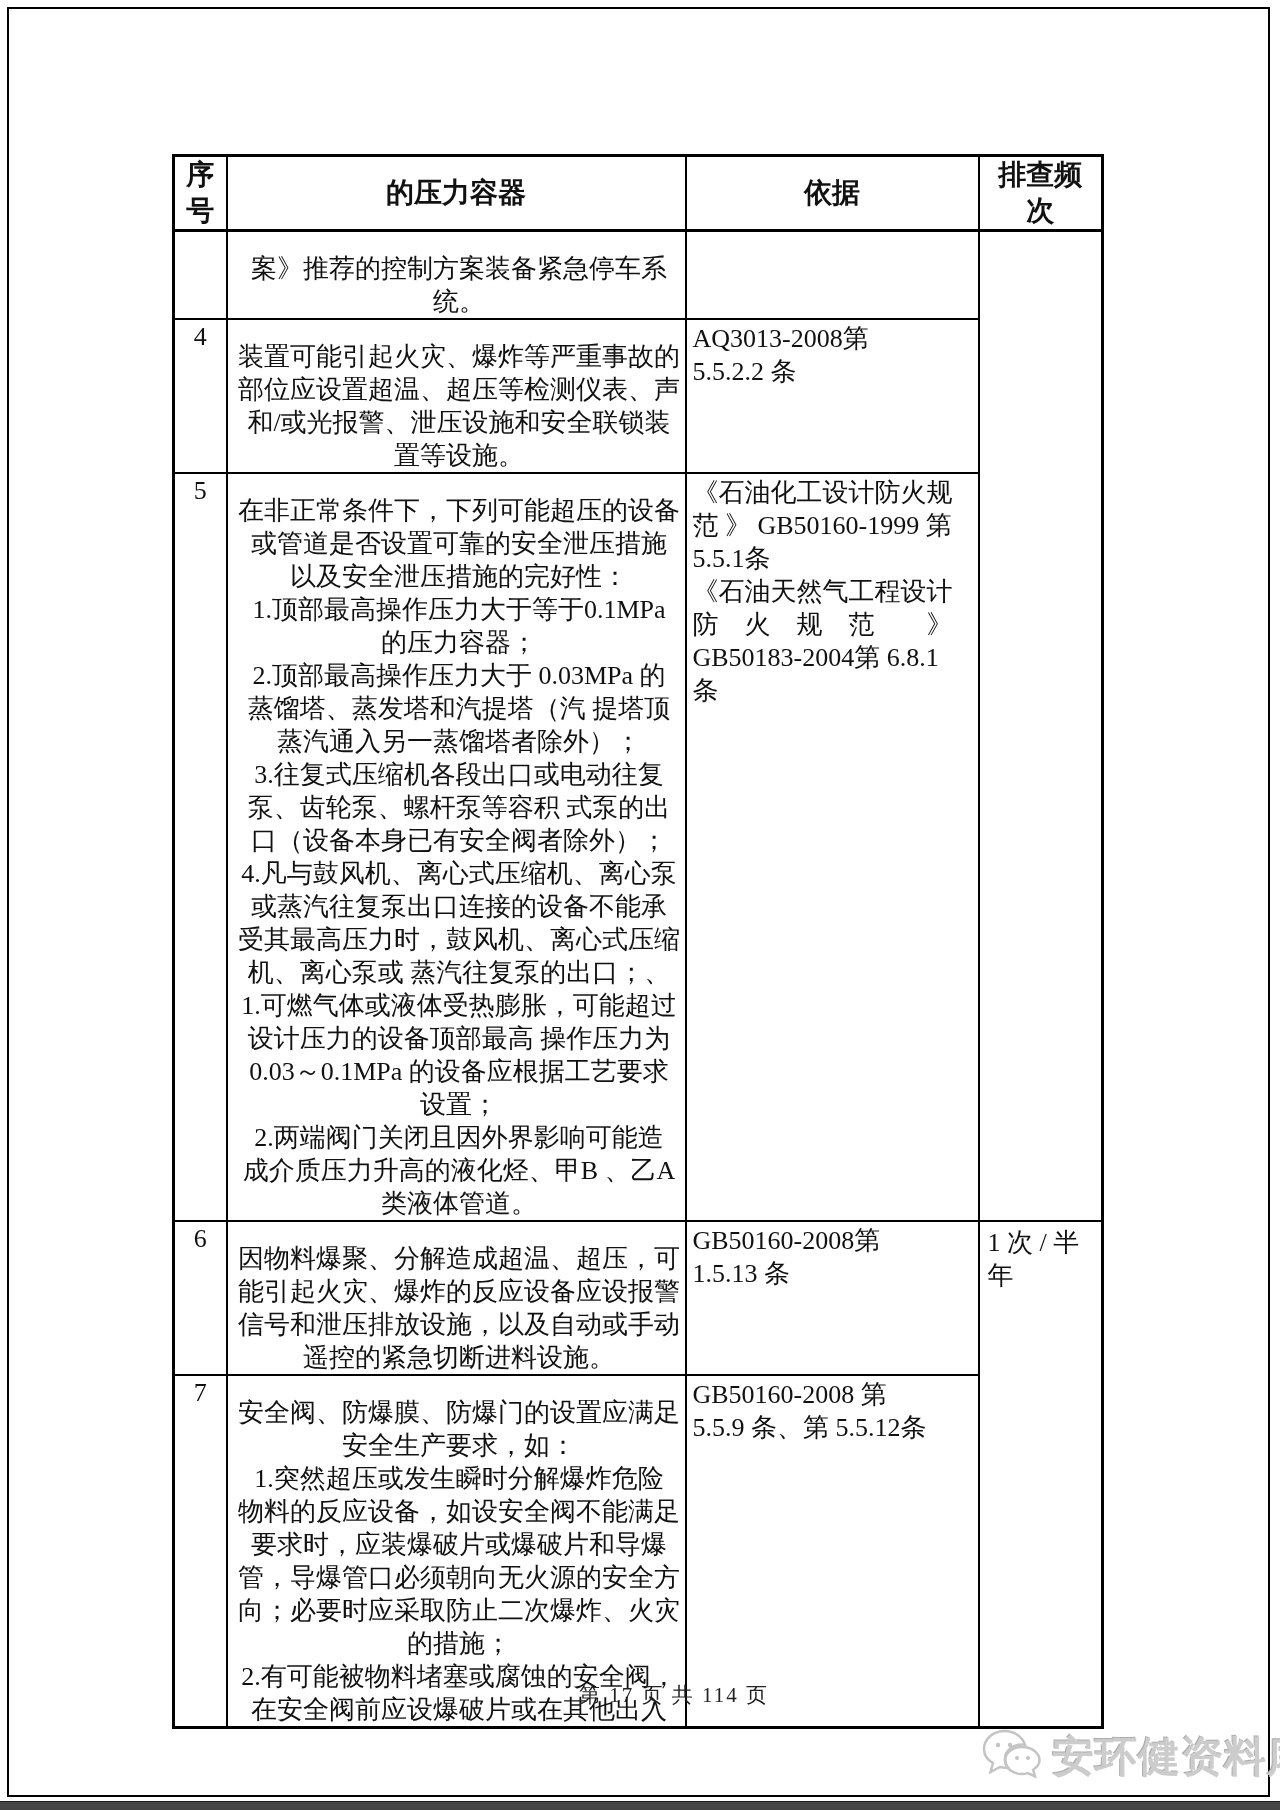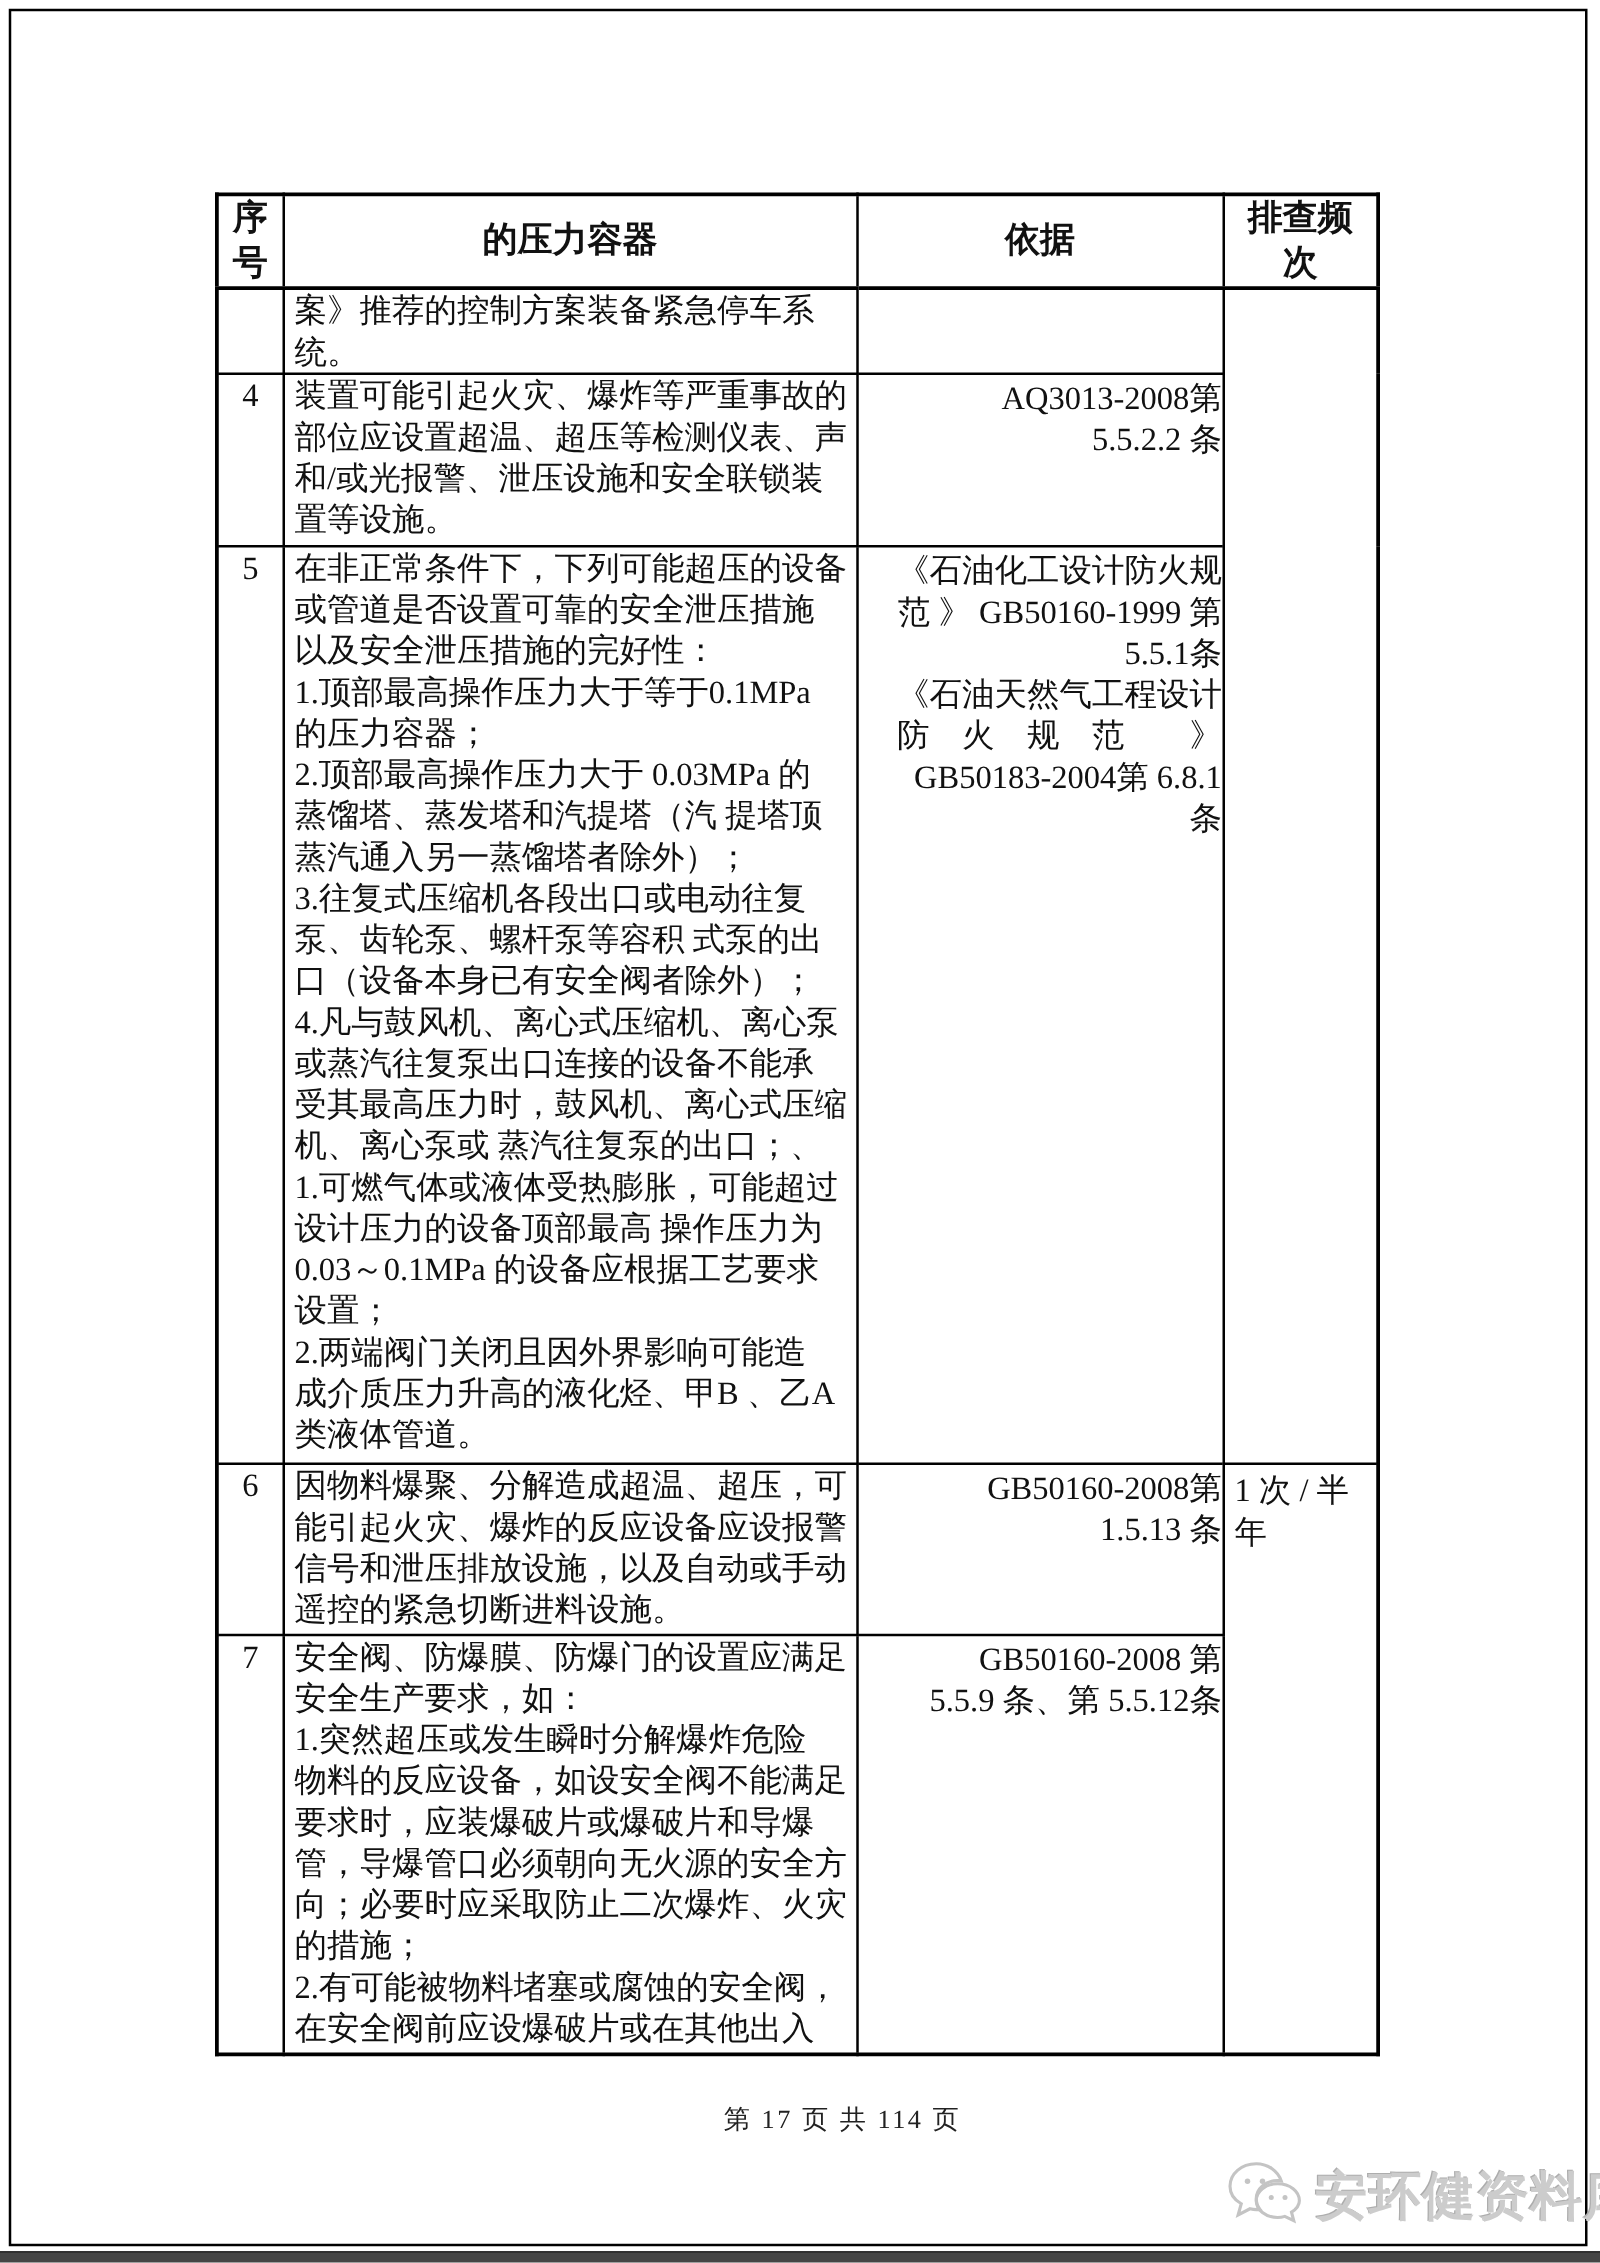--- a/index.html
+++ b/index.html
@@ -22,22 +22,22 @@
     vertical-align:top;overflow:hidden;
     font-size:26px;line-height:33px;
     white-space:pre-wrap;word-break:break-all;
   }
   tr.r-head th{
     font-weight:bold;text-align:center;vertical-align:middle;
     font-size:28px;line-height:36px;border-bottom:3px solid #000;
     white-space:pre-line;padding:0 4px;
   }
   td.no{text-align:center;vertical-align:middle;padding:0;}
-  td.content{padding:0 2px 0 8px;text-align:left;}
-  td.basis{padding:2px 0 0 6px;text-align:right;}
+  td.content{padding:20px 2px 0 8px;text-align:center;}
+  td.basis{padding:2px 12px 0 6px;text-align:left;}
   td.freq{padding:4px 2px 0 8px;text-align:left;margin-top:20px;}
   tr.r-head{height:71px;}
   tr.r-a{height:66px;}
   tr.r-4{height:138px;}
   tr.r-5{height:734px;}
   tr.r-6{height:137px;}
   tr.r-7{height:335px;}
   .footer{
     position:absolute;left:0;top:1681px;width:1280px;
     text-align:center;font-size:21px;letter-spacing:2px;color:#222;margin-left:34px;

